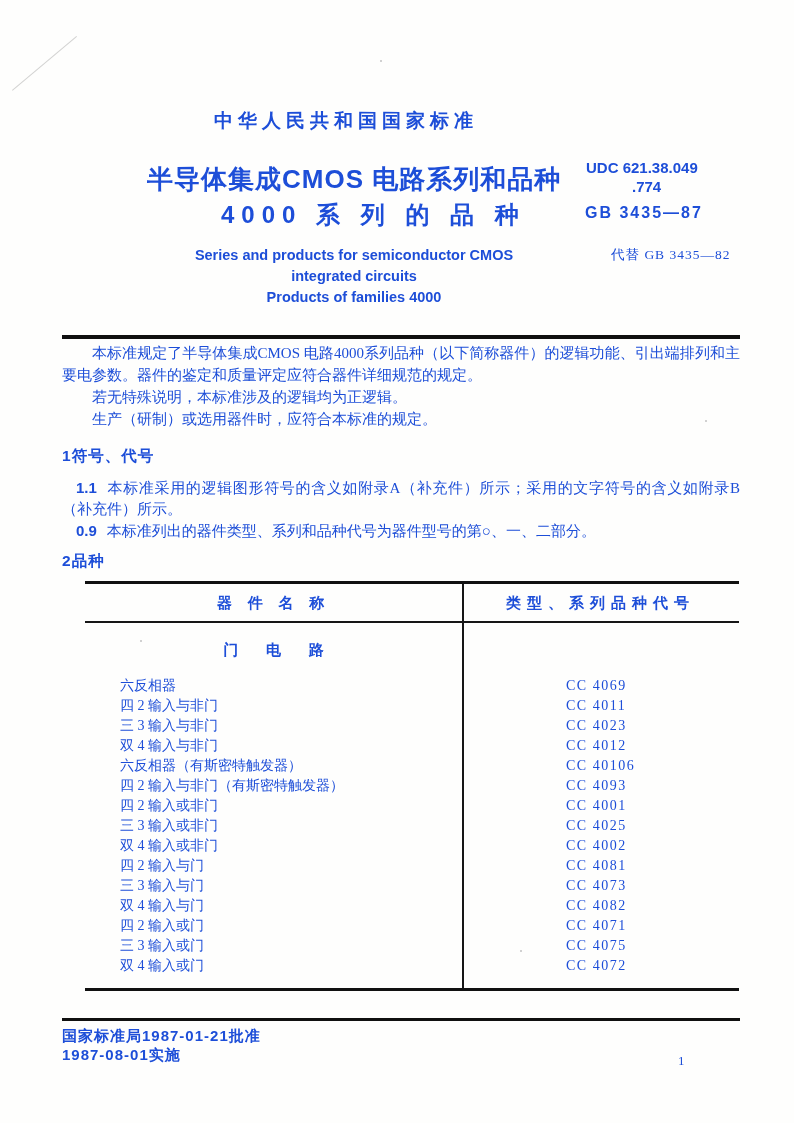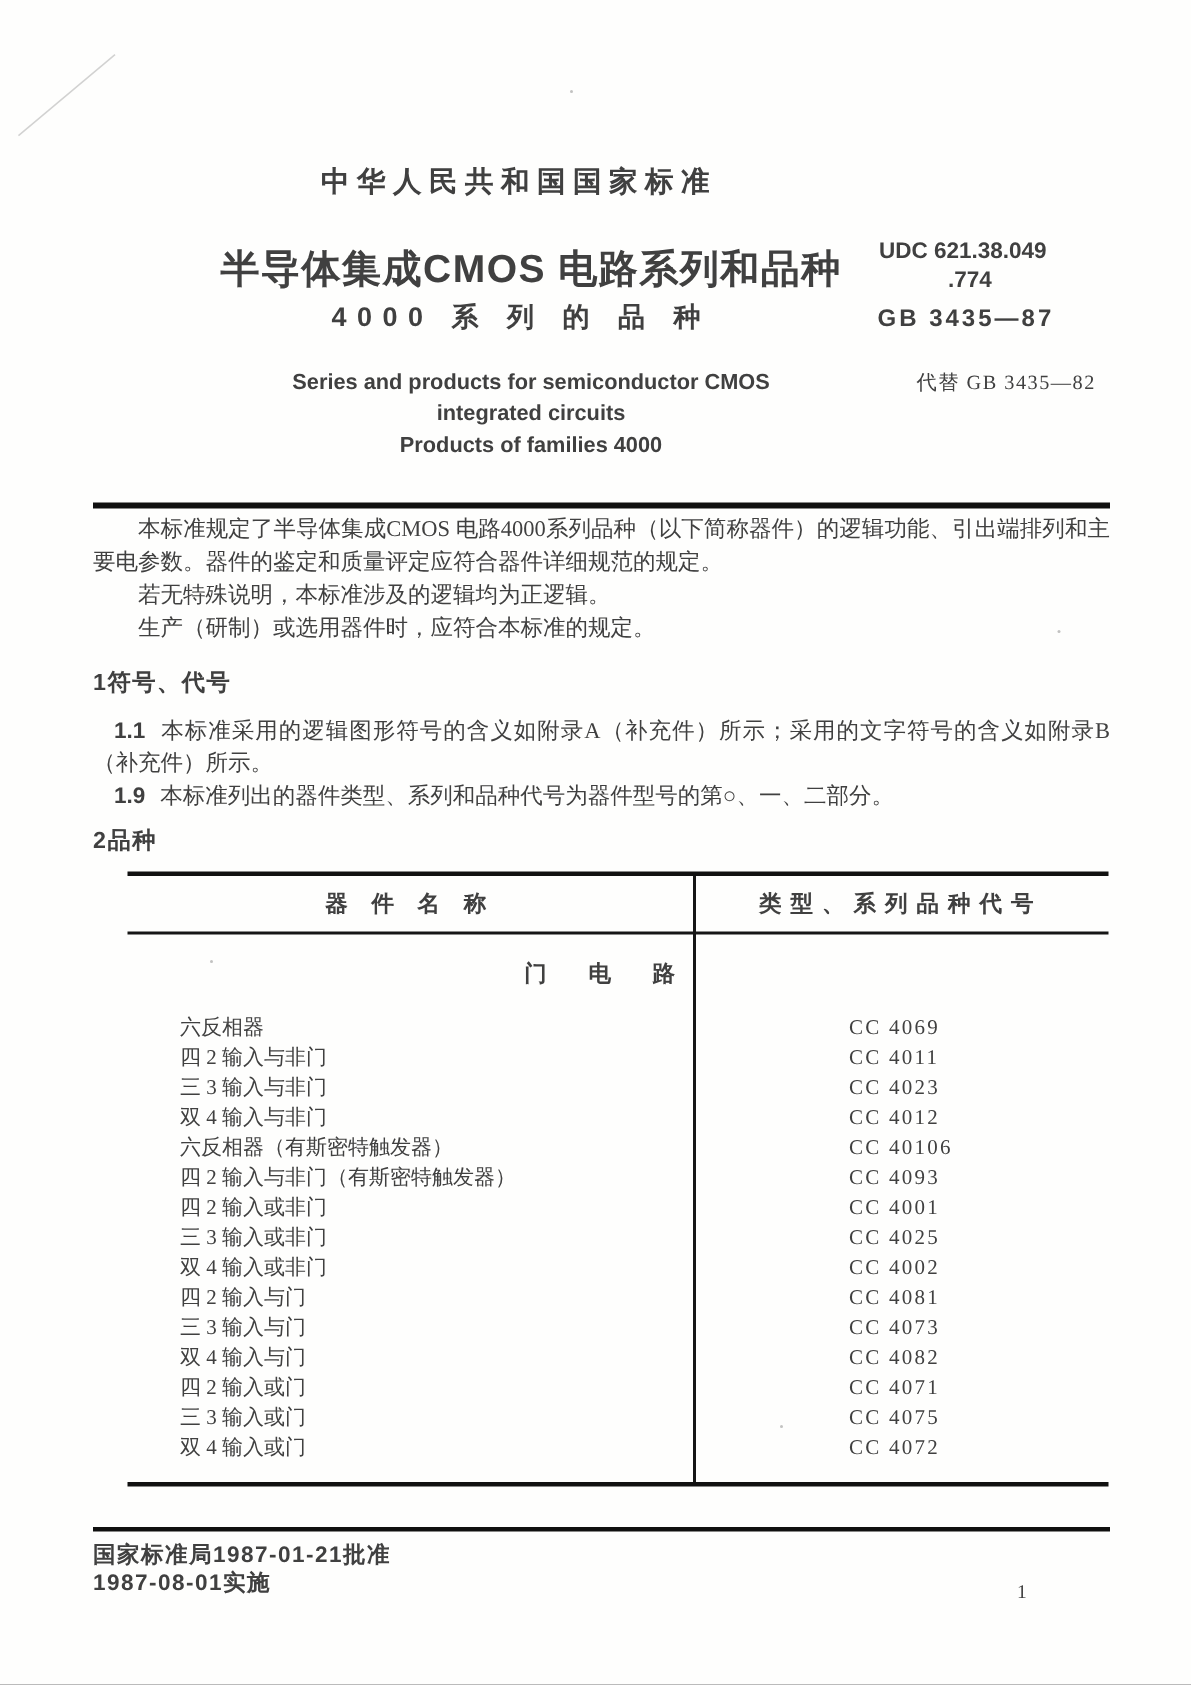--- a/index.html
+++ b/index.html
@@ -2,40 +2,40 @@
 <html><head>
 <meta charset="utf-8">
 <style>
   html,body{margin:0;padding:0;background:#888;}
   .page{
     position:relative;
     width:794px;height:1123px;
     margin:0 auto;
     background:#fefefd;
     overflow:hidden;
-    color:#404040;
+    color:#1d4ed8;
     font-family:"Liberation Serif", serif;
   }
   
   .std-header{
     position:absolute;left:214px;top:108px;
     font-family:"Liberation Sans", sans-serif;
     font-size:19px;font-weight:700;letter-spacing:5px;
     white-space:nowrap;
   }
   .title-line1{
     position:absolute;left:147px;top:162px;
     font-family:"Liberation Sans", sans-serif;
     font-size:26px;font-weight:700;letter-spacing:1px;
     white-space:nowrap;
   }
   .title-line2{
     position:absolute;left:221px;top:199px;
     font-family:"Liberation Sans", sans-serif;
-    font-size:18px;font-weight:700;letter-spacing:7px;
+    font-size:24px;font-weight:700;letter-spacing:7px;
     white-space:nowrap;
   }
   .udc-block{
     position:absolute;left:586px;top:158px;
     font-family:"Liberation Sans", sans-serif;
     font-size:15px;font-weight:700;line-height:19px;white-space:nowrap;
   }
   .udc-line2{padding-left:46px;}
   .gb-no{
     position:absolute;left:585px;top:204px;
@@ -90,21 +90,21 @@
     border-bottom:2px solid #161616;
   }
   .th-cell{
     font-weight:700;letter-spacing:6px;text-align:center;
     font-size:15px;
   }
   .th-left{width:377px;}
   .th-right{width:277px;}
   .group-row{height:53px;display:flex;align-items:center;}
   .group-label{
-    width:377px;text-align:right;font-weight:700;
+    width:377px;text-align:center;font-weight:700;
     letter-spacing:12px;font-size:15px;text-indent:12px;
   }
   .t-body{padding-bottom:12px;}
   .t-row{display:flex;height:20px;line-height:20px;}
   .td-name{width:377px;box-sizing:border-box;padding-left:35px;white-space:nowrap;}
   .td-code{width:277px;box-sizing:border-box;padding-left:104px;letter-spacing:1.5px;white-space:nowrap;}
   
   .footer-rule{
     position:absolute;left:62px;top:1018px;width:678px;height:3px;background:#101010;
   }
@@ -156,21 +156,21 @@
   <div class="rule-thick"></div>
 
   <div class="content">
     <p class="indent">本标准规定了半导体集成CMOS 电路4000系列品种（以下简称器件）的逻辑功能、引出端排列和主要电参数。器件的鉴定和质量评定应符合器件详细规范的规定。</p>
     <p class="indent">若无特殊说明，本标准涉及的逻辑均为正逻辑。</p>
     <p class="indent">生产（研制）或选用器件时，应符合本标准的规定。</p>
 
     <p class="sec-heading sec1-heading"><span class="num">1</span><span>符号、代号</span></p>
 
     <p class="clause"><span class="num">1.1</span><span>本标准采用的逻辑图形符号的含义如附录A（补充件）所示；采用的文字符号的含义如附录B（补充件）所示。</span></p>
-    <p class="clause2"><span class="num">1.9</span><span>本标准列出的器件类型、系列和品种代号为器件型号的第○、一、二部分。</span></p>
+    <p class="clause2"><span class="num">0.9</span><span>本标准列出的器件类型、系列和品种代号为器件型号的第○、一、二部分。</span></p>
 
     <p class="sec-heading sec2-heading"><span class="num">2</span><span>品种</span></p>
 
     <div class="gb-table">
       <div class="col-divider"></div>
       <div class="t-head">
         <div class="th-cell th-left">器 件 名 称</div>
         <div class="th-cell th-right">类型、系列品种代号</div>
       </div>
       <div class="group-row">

